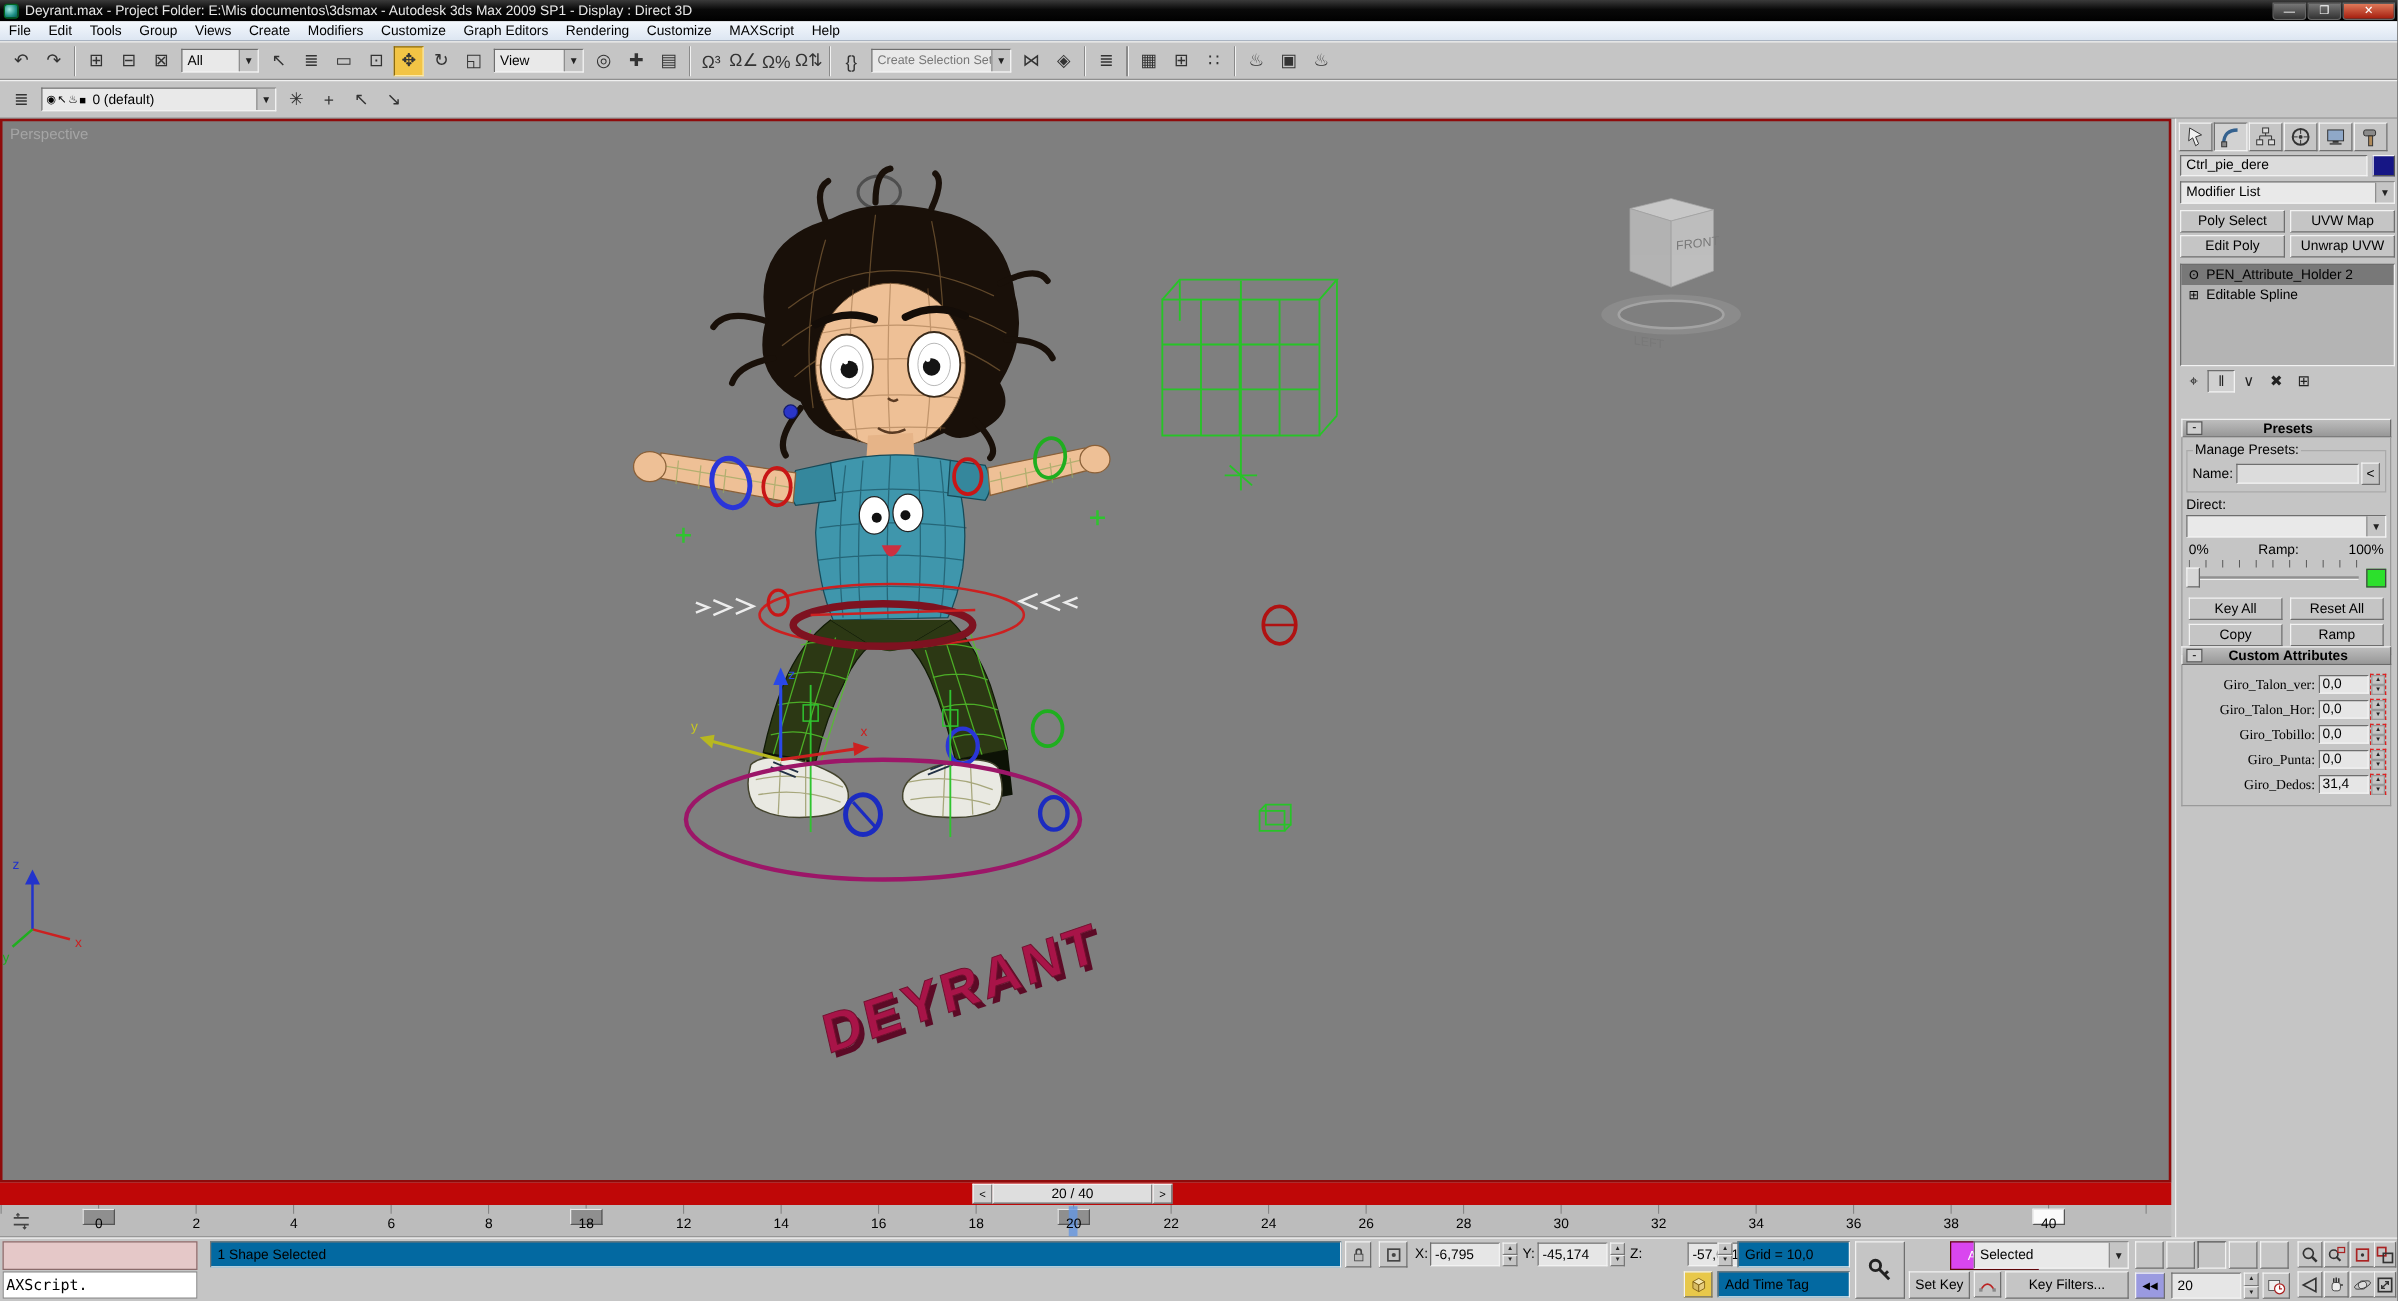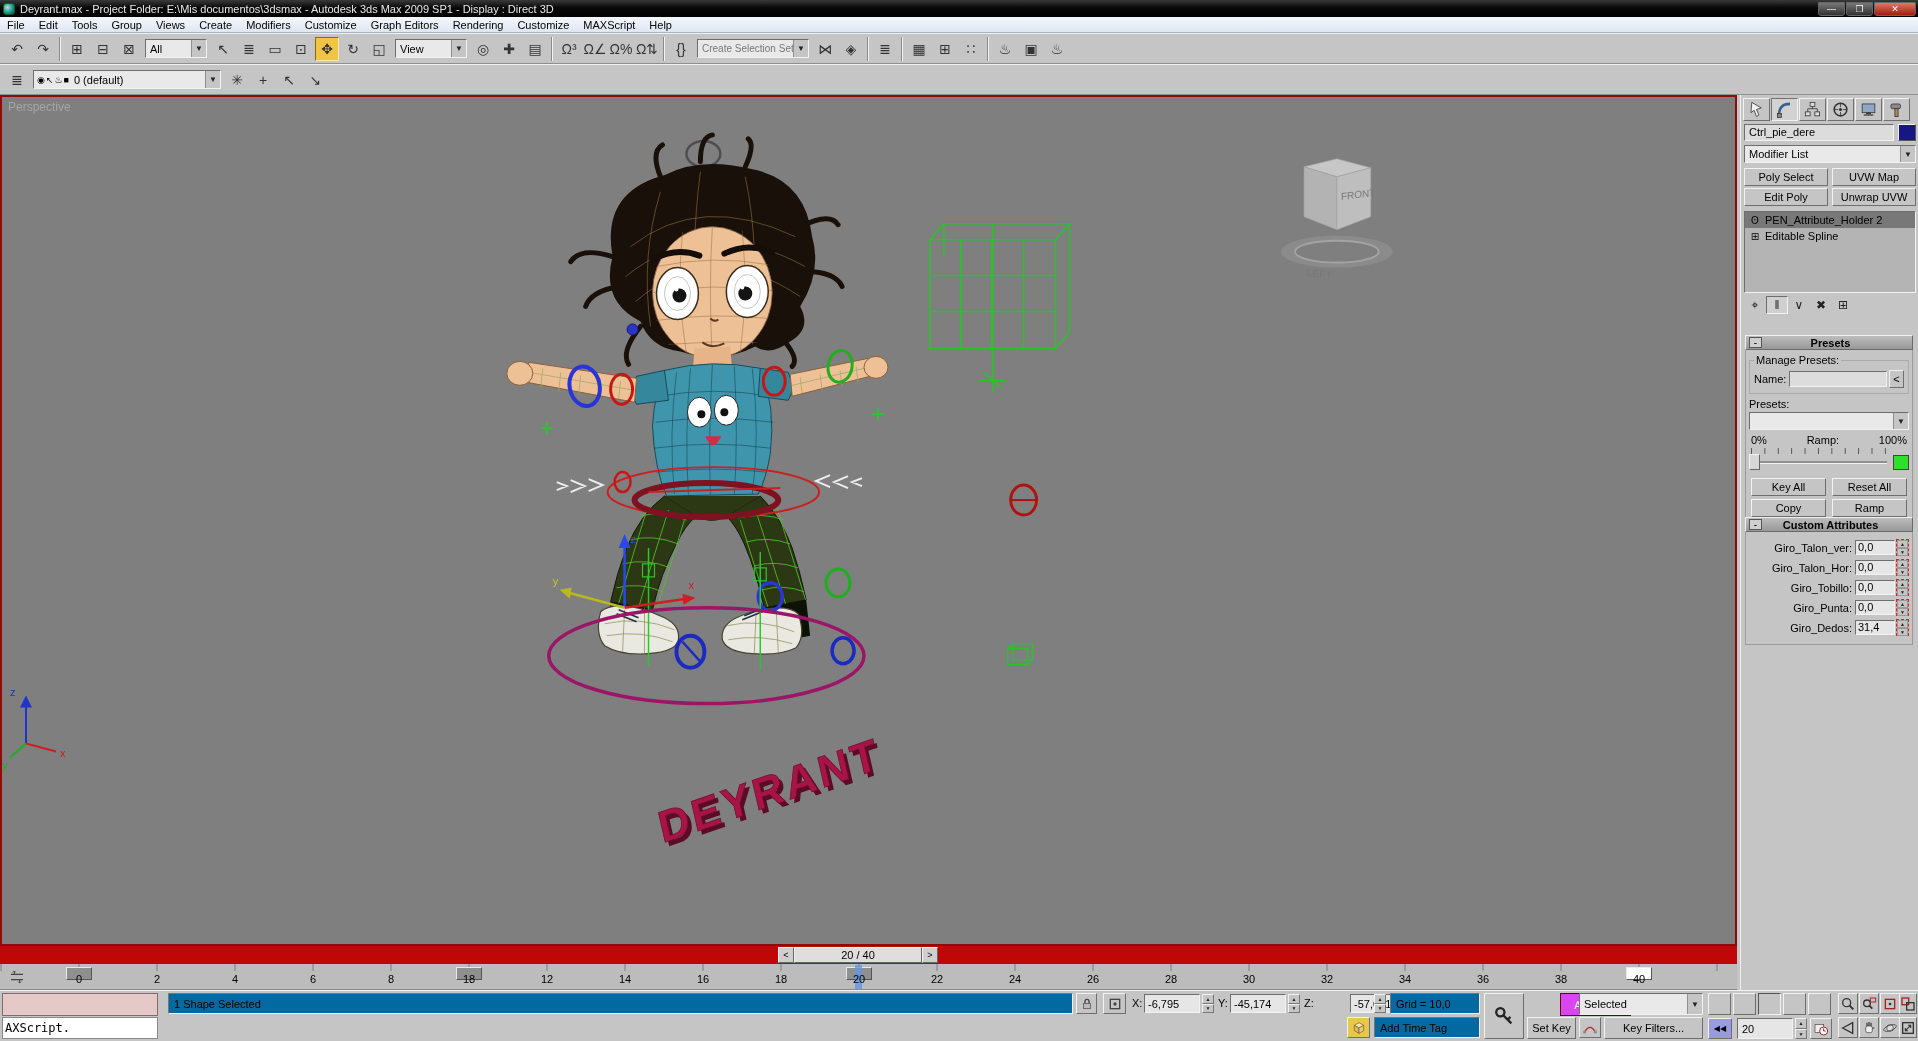--- a/index.html
+++ b/index.html
@@ -84,21 +84,21 @@
   #ramplabels{display:flex;justify-content:space-between;margin-top:4px;padding:0 2px;}
   #rampticks{height:6px;margin:2px 14px 0 2px;
     background:linear-gradient(90deg,#555 1px,transparent 1px);background-size:13.4px 6px;background-repeat:repeat-x;}
   #ramprow{display:flex;align-items:center;margin-top:1px;}
   #ramptrack{flex:1;height:3px;background:#909090;border-bottom:1px solid #f0f0f0;position:relative;margin-right:6px;}
   #rampthumb{position:absolute;left:0;top:-7px;width:11px;height:16px;background:#d7d7d7;
     border:1px solid;border-color:#f2f2f2 #666 #666 #f2f2f2;}
   #rampswatch{width:16px;height:15px;border:1px solid #444;}
   #presetbtns{display:grid;grid-template-columns:1fr 1fr;gap:3px 6px;margin:8px 2px 2px 2px;}
   .carow{display:flex;align-items:center;justify-content:flex-end;margin-top:3px;}
-  .carow .calabel{margin-right:3px;white-space:nowrap;}
+  .carow .calabel{margin-right:3px;white-space:nowrap;font-family:Liberation Serif, serif;}
   .cafield{width:40px;height:15px;background:#e6e6e6;border:1px solid;border-color:#6e6e6e #f2f2f2 #f2f2f2 #6e6e6e;padding:0 2px;}
   .caspin{width:13px;height:17px;margin-left:1px;border:1px dashed #d22;display:flex;flex-direction:column;}
   .caspin span{flex:1;font-size:5px;display:flex;align-items:center;justify-content:center;background:#c5c5c5;border:1px solid #999;color:#222;}
   .spinner{width:12px;height:17px;display:flex;flex-direction:column;margin-left:1px;}
   .spinner span{flex:1;font-size:5px;display:flex;align-items:center;justify-content:center;background:#c5c5c5;
     border:1px solid;border-color:#f2f2f2 #777 #777 #f2f2f2;color:#222;}
   
   #timeslider{position:absolute;left:0;top:946px;width:1737px;height:18px;background:#bf0707;}
   #tsassembly{position:absolute;left:778px;top:1px;display:flex;height:16px;}
   .tsbtn{width:16px;background:#cfcfcf;border:1px solid;border-color:#f2f2f2 #666 #666 #f2f2f2;
@@ -497,21 +497,21 @@
       </div>
       <div class="rollbody">
         <fieldset>
           <legend>Manage Presets:</legend>
           <div class="inlinerow">
             <span style="margin-right:3px">Name:</span>
             <div class="field" style="flex:1"></div>
             <div class="panelbtn" style="width:15px;height:18px;margin-left:2px">&lt;</div>
           </div>
         </fieldset>
-        <div>Presets:</div>
+        <div>Direct:</div>
         <div id="presetdd">
           <span class="txt" style="flex:1"></span>
           <span class="ddbtn">▼</span>
         </div>
         <div id="ramplabels">
           <span>0%</span>
           <span>Ramp:</span>
           <span>100%</span>
         </div>
         <div id="rampticks"></div>

